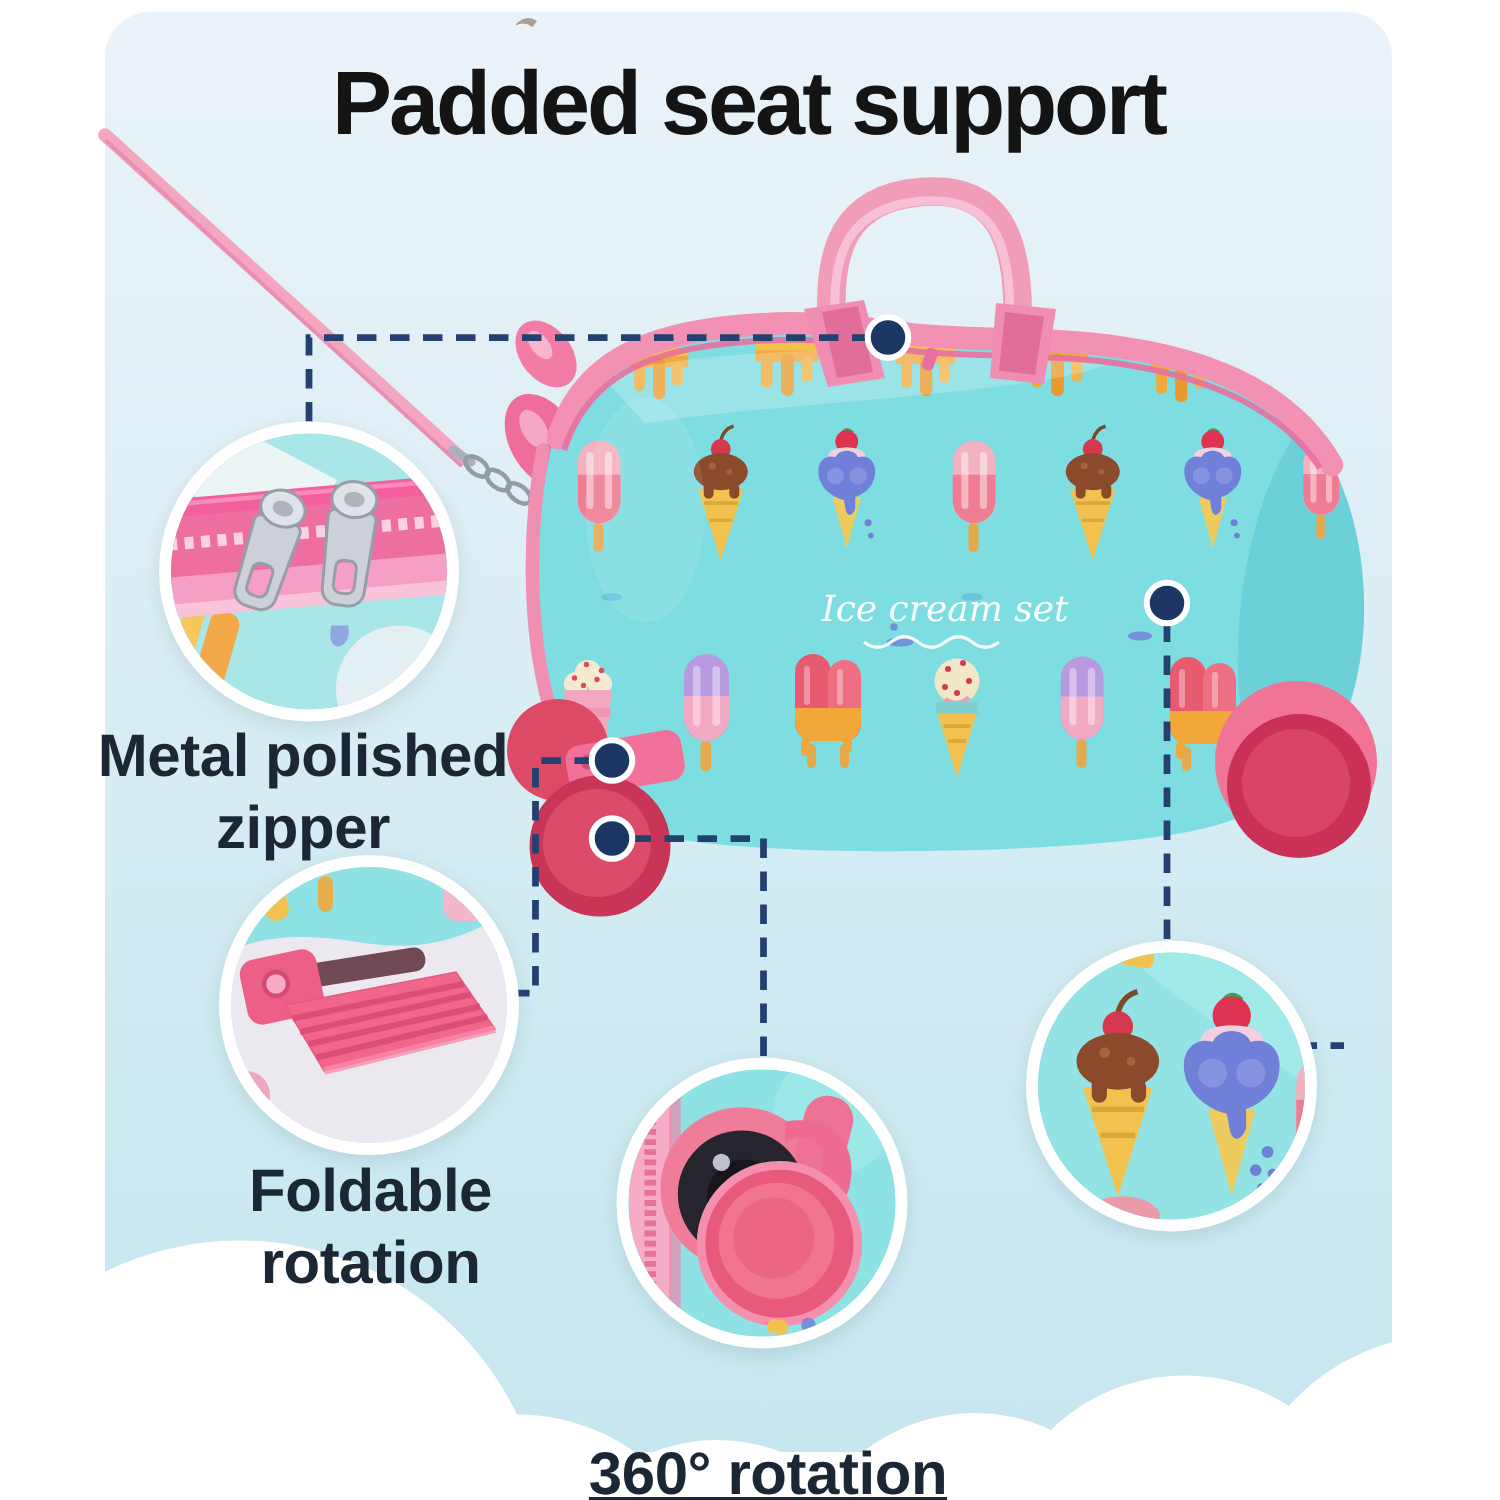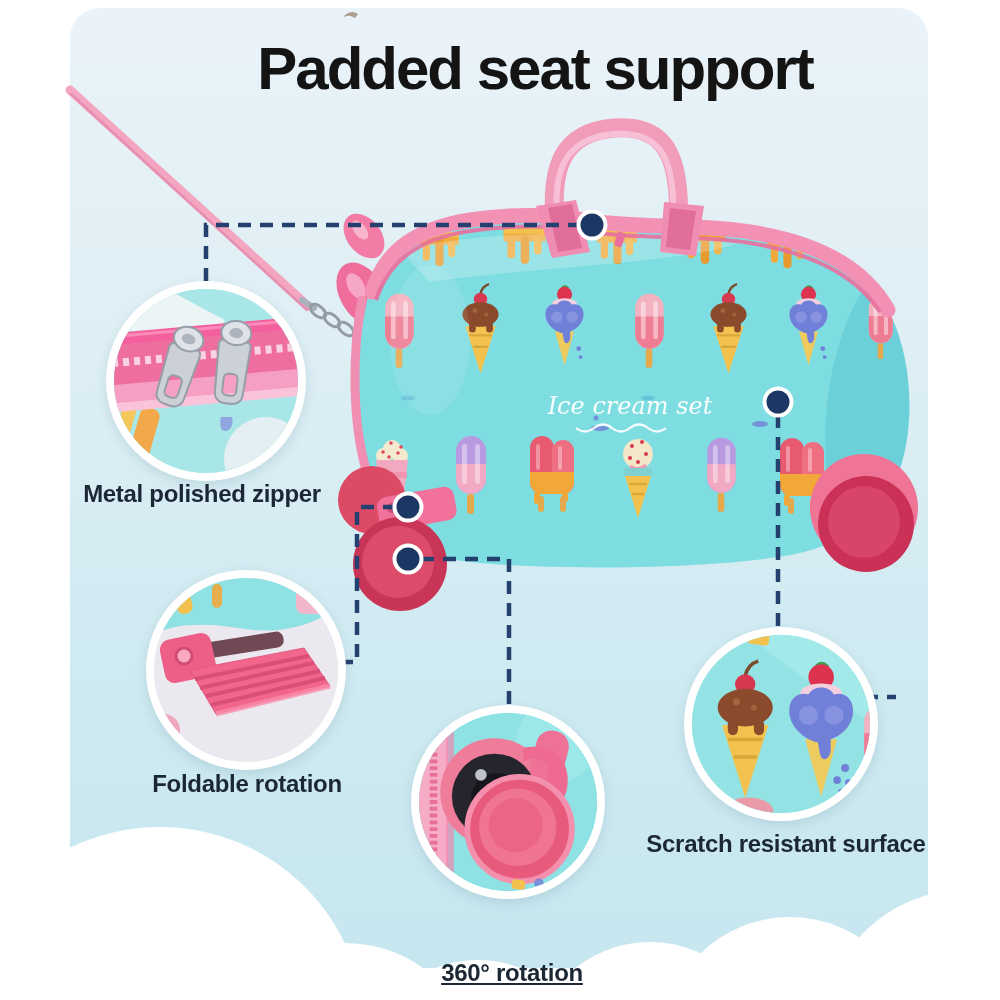--- a/index.html
+++ b/index.html
@@ -1,31 +1,31 @@
 <!DOCTYPE html>
 <html><head>
 <meta charset="utf-8">
 <style>
   html,body{margin:0;padding:0;background:#ffffff;}
   .stage{position:relative;width:1000px;height:1000px;background:#ffffff;overflow:hidden;
          font-family:"Liberation Sans",sans-serif;}
   .sky{position:absolute;left:70px;top:8px;width:858px;height:982px;border-radius:30px;
        background:linear-gradient(180deg,#eaf3f9 0%,#dfeff5 32%,#cfeaf1 68%,#c6e6ef 100%);}
   .layer{position:absolute;left:0;top:0;width:1000px;height:1000px;pointer-events:none;}
-  .title{position:absolute;left:70px;top:34px;width:930px;text-align:center;
+  .title{position:absolute;left:70px;top:34px;width:858px;text-align:center;
          font-size:60px;font-weight:bold;letter-spacing:-2px;color:#141414;}
   .callout{position:absolute;border-radius:50%;border:8px solid #ffffff;box-sizing:border-box;
            overflow:hidden;background:#a9e6e8;box-shadow:0 4px 12px rgba(80,120,140,.18);}
   .callout svg{display:block;width:100%;height:100%;}
   .co-zipper{left:106px;top:281px;width:200px;height:200px;}
   .co-footrest{left:146px;top:570px;width:200px;height:200px;background:#ebe8f0;}
   .co-wheel{left:411px;top:705px;width:194px;height:194px;background:#8ee2e3;}
   .co-surface{left:684px;top:627px;width:194px;height:194px;background:#93e3e4;}
   .label{position:absolute;transform:translateX(-50%);text-align:center;white-space:pre-line;
-         font-size:24px;font-weight:600;letter-spacing:-.3px;line-height:1.2;color:#1c2735;}
+         font-size:40px;font-weight:600;letter-spacing:-.3px;line-height:1.2;color:#1c2735;}
   .lb-zipper{left:202px;top:480px;width:300px;}
   .lb-footrest{left:247px;top:770px;width:260px;}
   .lb-rotation{left:512px;top:959px;width:320px;text-decoration:underline;}
   .lb-surface{left:786px;top:830px;width:320px;}
 </style>
 </head>
 <body>
 
 <div class="stage">
 
@@ -341,15 +341,14 @@
       <circle cx="150" cy="150" r="4" fill="#6f7fd8"></circle>
       <circle cx="154" cy="162" r="3" fill="#6f7fd8"></circle>
       <ellipse cx="58" cy="182" rx="26" ry="14" fill="#eb9aa8"></ellipse>
     </svg>
   </div>
 
   <div class="title">Padded seat support</div>
   <div class="label lb-zipper">Metal polished zipper</div>
   <div class="label lb-footrest">Foldable rotation</div>
   <div class="label lb-rotation">360° rotation</div>
-  <div class="label lb-surface">Scratch resistant surface</div>
 
 </div>
 
 </body></html>

